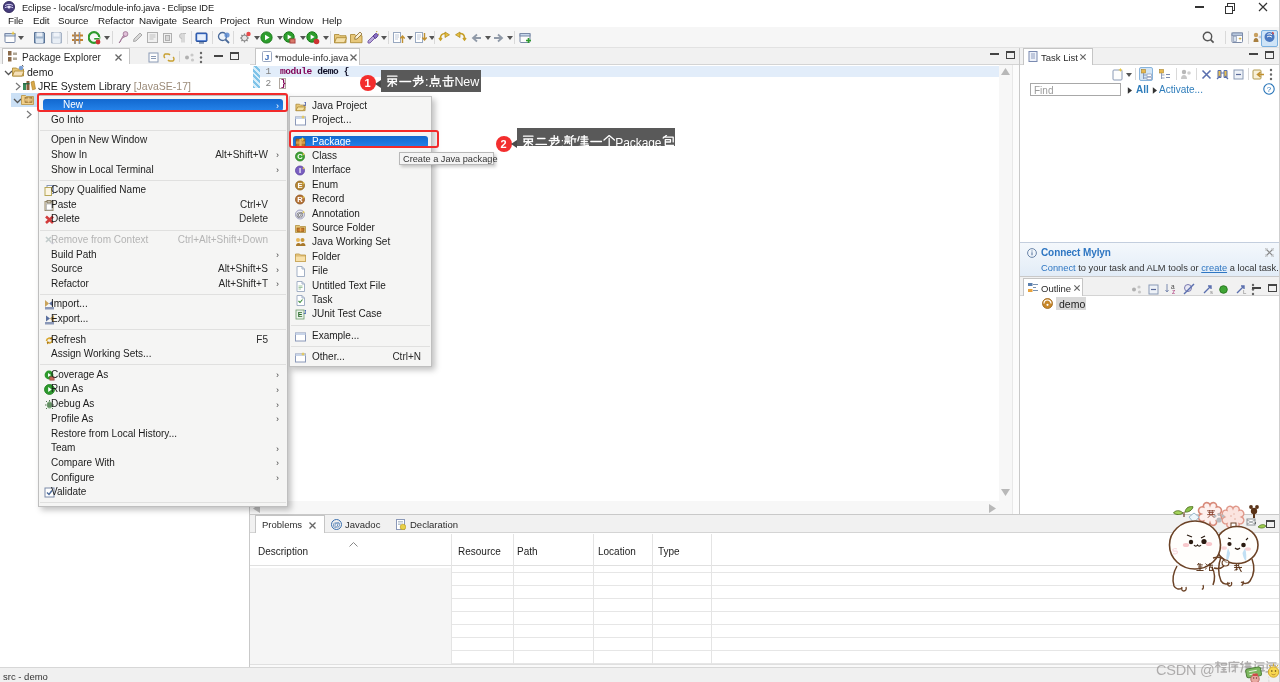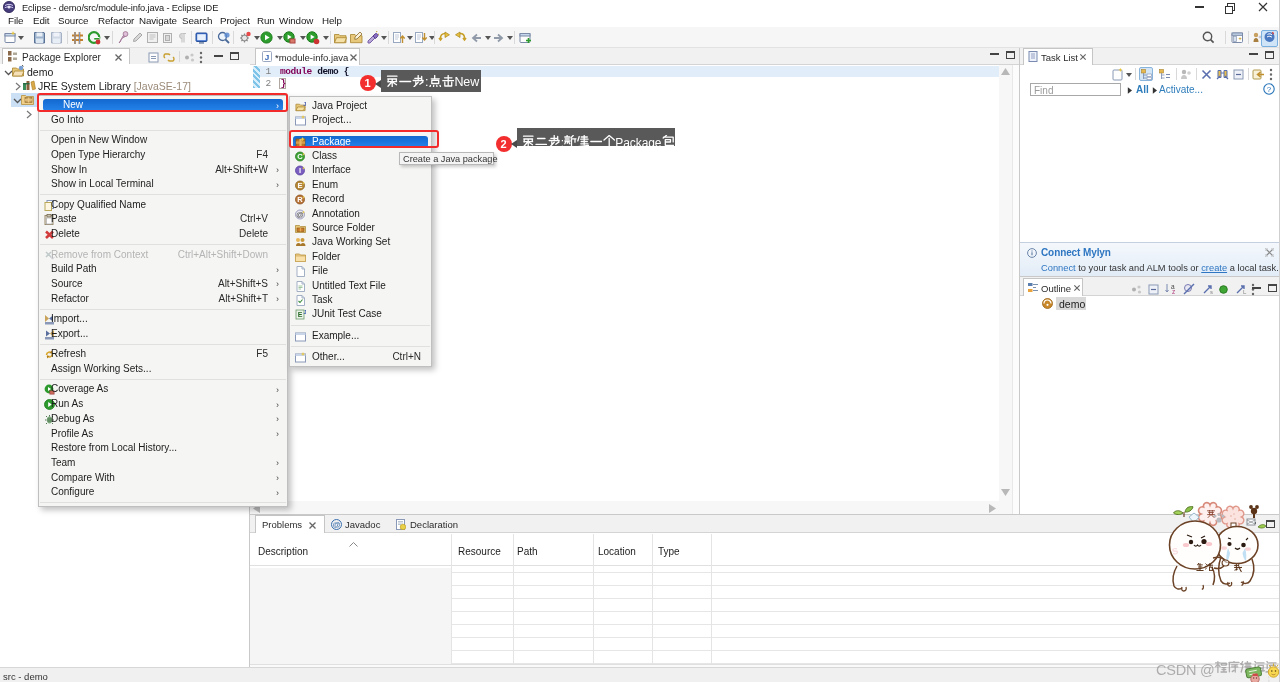--- a/index.html
+++ b/index.html
@@ -44,21 +44,21 @@
 .ltarrow{position:absolute;width:0;height:0;border-top:4px solid transparent;border-bottom:4px solid transparent;border-right:6px solid #4a4a4a;z-index:61}
 </style></head><body>
 
 <div class="abs" id="titlebar"></div>
 <svg class="abs" style="left:3px;top:1px" width="12" height="12" viewBox="0 0 12 12">
     <circle cx="6" cy="6" r="5.6" fill="#443b7a"></circle>
     <circle cx="6" cy="6" r="5.6" fill="none" stroke="#2c2255" stroke-width=".8"></circle>
     <path d="M2 4.5c2.5-1.5 5.5-1.5 8 0M1.8 6.8c2.7-1.4 5.7-1.4 8.4 0" stroke="#cfc8ee" stroke-width="1" fill="none"></path>
     <circle cx="6" cy="6" r="1.5" fill="#e8e4f8"></circle>
   </svg>
-<div class="abs" id="title">Eclipse - demo/src/module-info.java - Eclipse IDE</div>
+<div class="abs" id="title">Eclipse - local/src/module-info.java - Eclipse IDE</div>
 <div class="abs" style="left:1195px;top:6px;width:9px;height:1.5px;background:#333"></div>
 <div class="abs" style="left:1227px;top:3px;width:8px;height:8px;border:1.2px solid #333;background:#fff"></div>
 <div class="abs" style="left:1224.5px;top:5.5px;width:8px;height:8px;border:1.2px solid #333;background:#fff"></div>
 <svg class="abs" style="left:1258px;top:2px" width="10" height="10" viewBox="0 0 10 10">
     <path d="M1 1l8 8M9 1l-8 8" stroke="#333" stroke-width="1.2"></path>
   </svg>
 
 <div class="abs" id="menubar">
     <span style="left:8px">File</span>
     <span style="left:33px">Edit</span>
@@ -577,24 +577,20 @@
       <span class="ar hlt" style="color:#fff">›</span>
     </div>
 <div class="mi">
       <span class="lbl">Go Into</span>
     </div>
 <div class="msep"></div>
 <div class="mi">
       <span class="lbl">Open in New Window</span>
     </div>
 <div class="mi">
-      <span class="lbl">Open Type Hierarchy</span>
-      <span class="sc">F4</span>
-    </div>
-<div class="mi">
       <span class="lbl">Show In</span>
       <span class="sc">Alt+Shift+W</span>
       <span class="ar">›</span>
     </div>
 <div class="mi">
       <span class="lbl">Show in Local Terminal</span>
       <span class="ar">›</span>
     </div>
 <div class="msep"></div>
 <div class="mi">
@@ -712,20 +708,27 @@
       <span class="lbl">Team</span>
       <span class="ar">›</span>
     </div>
 <div class="mi">
       <span class="lbl">Compare With</span>
       <span class="ar">›</span>
     </div>
 <div class="mi">
       <span class="lbl">Configure</span>
       <span class="ar">›</span>
+    </div>
+<div class="mi">
+      <svg class="ic" width="11" height="11" viewBox="0 0 11 11">
+        <rect x="1" y="1" width="9" height="9" fill="#fff" stroke="#7a8aa8" stroke-width="1"></rect>
+        <path d="M3 5.5l2 2 3-4" fill="none" stroke="#4a6a9a" stroke-width="1.4"></path>
+      </svg>
+      <span class="lbl">Validate</span>
     </div>
 <div class="msep"></div>
 </div>
 <div class="abs" id="smenu">
 <div class="mi">
       <svg class="ic" width="12" height="11" viewBox="0 0 12 11">
         <path d="M1 3h4l1 1h5v6H1z" fill="#e8c87a" stroke="#a8852f" stroke-width=".8"></path>
         <path d="M1 10l2-4h8l-2 4z" fill="#f5e0a0" stroke="#a8852f" stroke-width=".8"></path>
         <text x="9" y="5" font-size="6" font-weight="bold" fill="#4a5fae" font-family="Liberation Sans">J</text>
       </svg>

